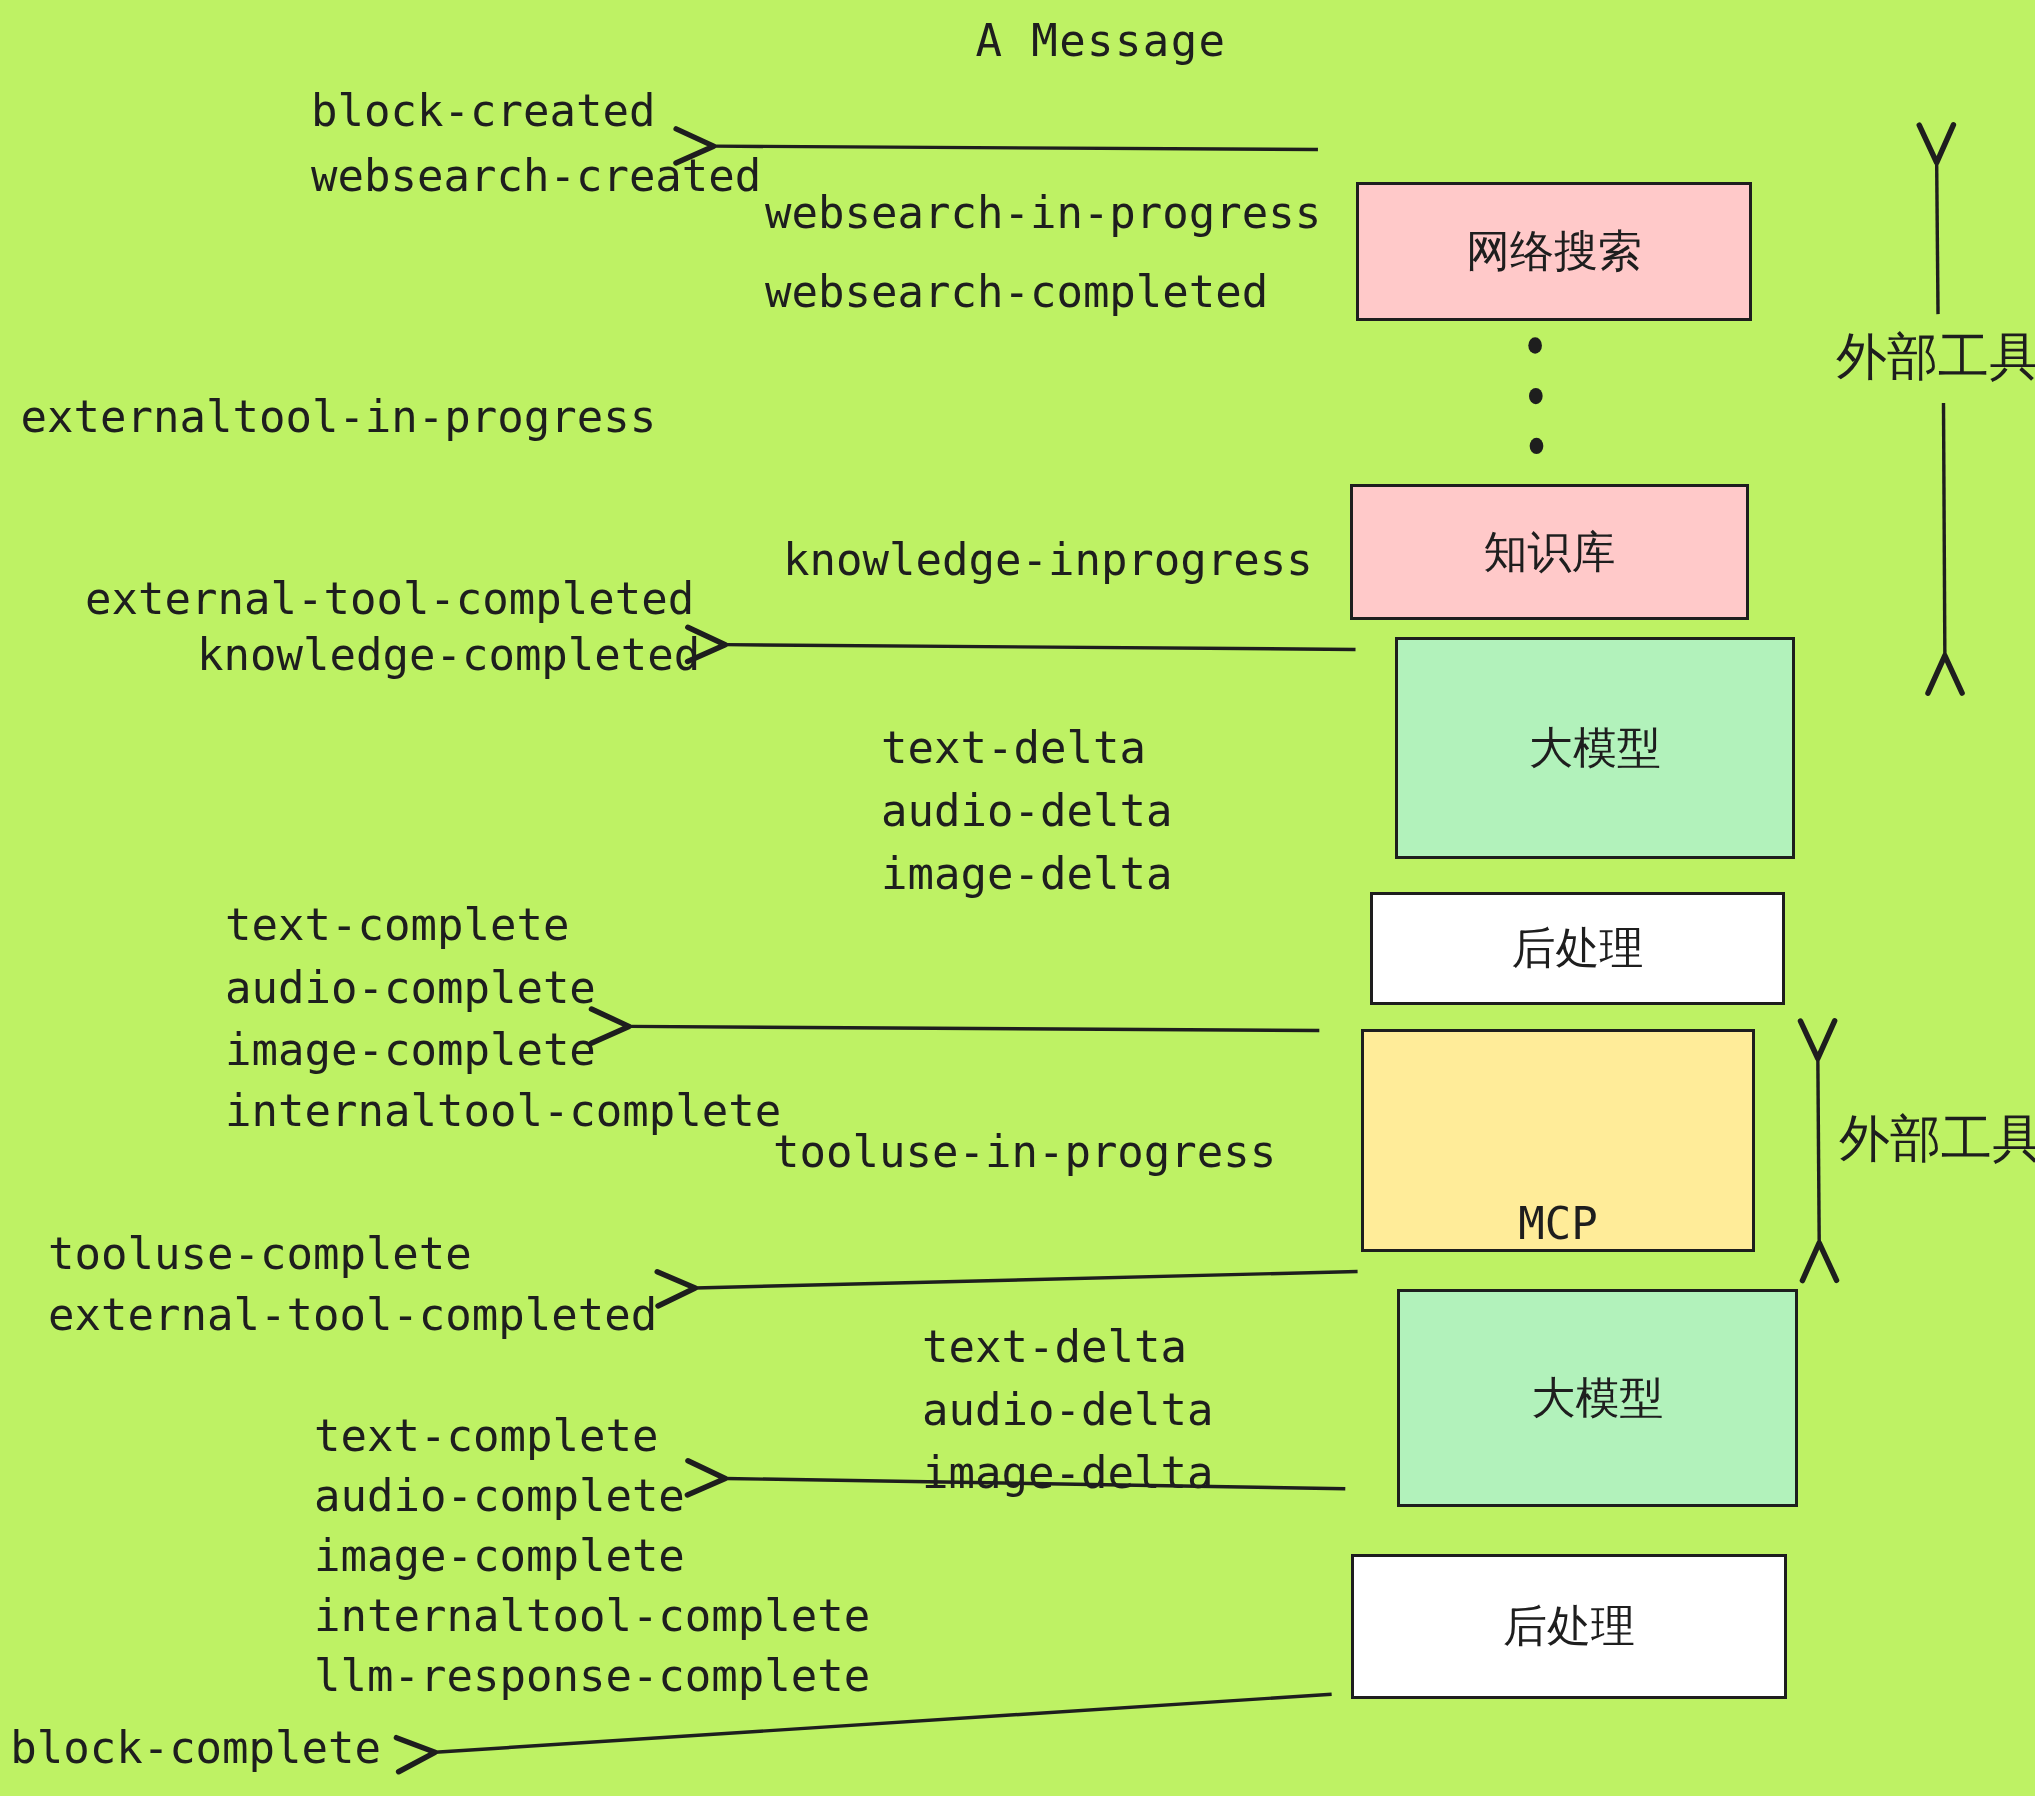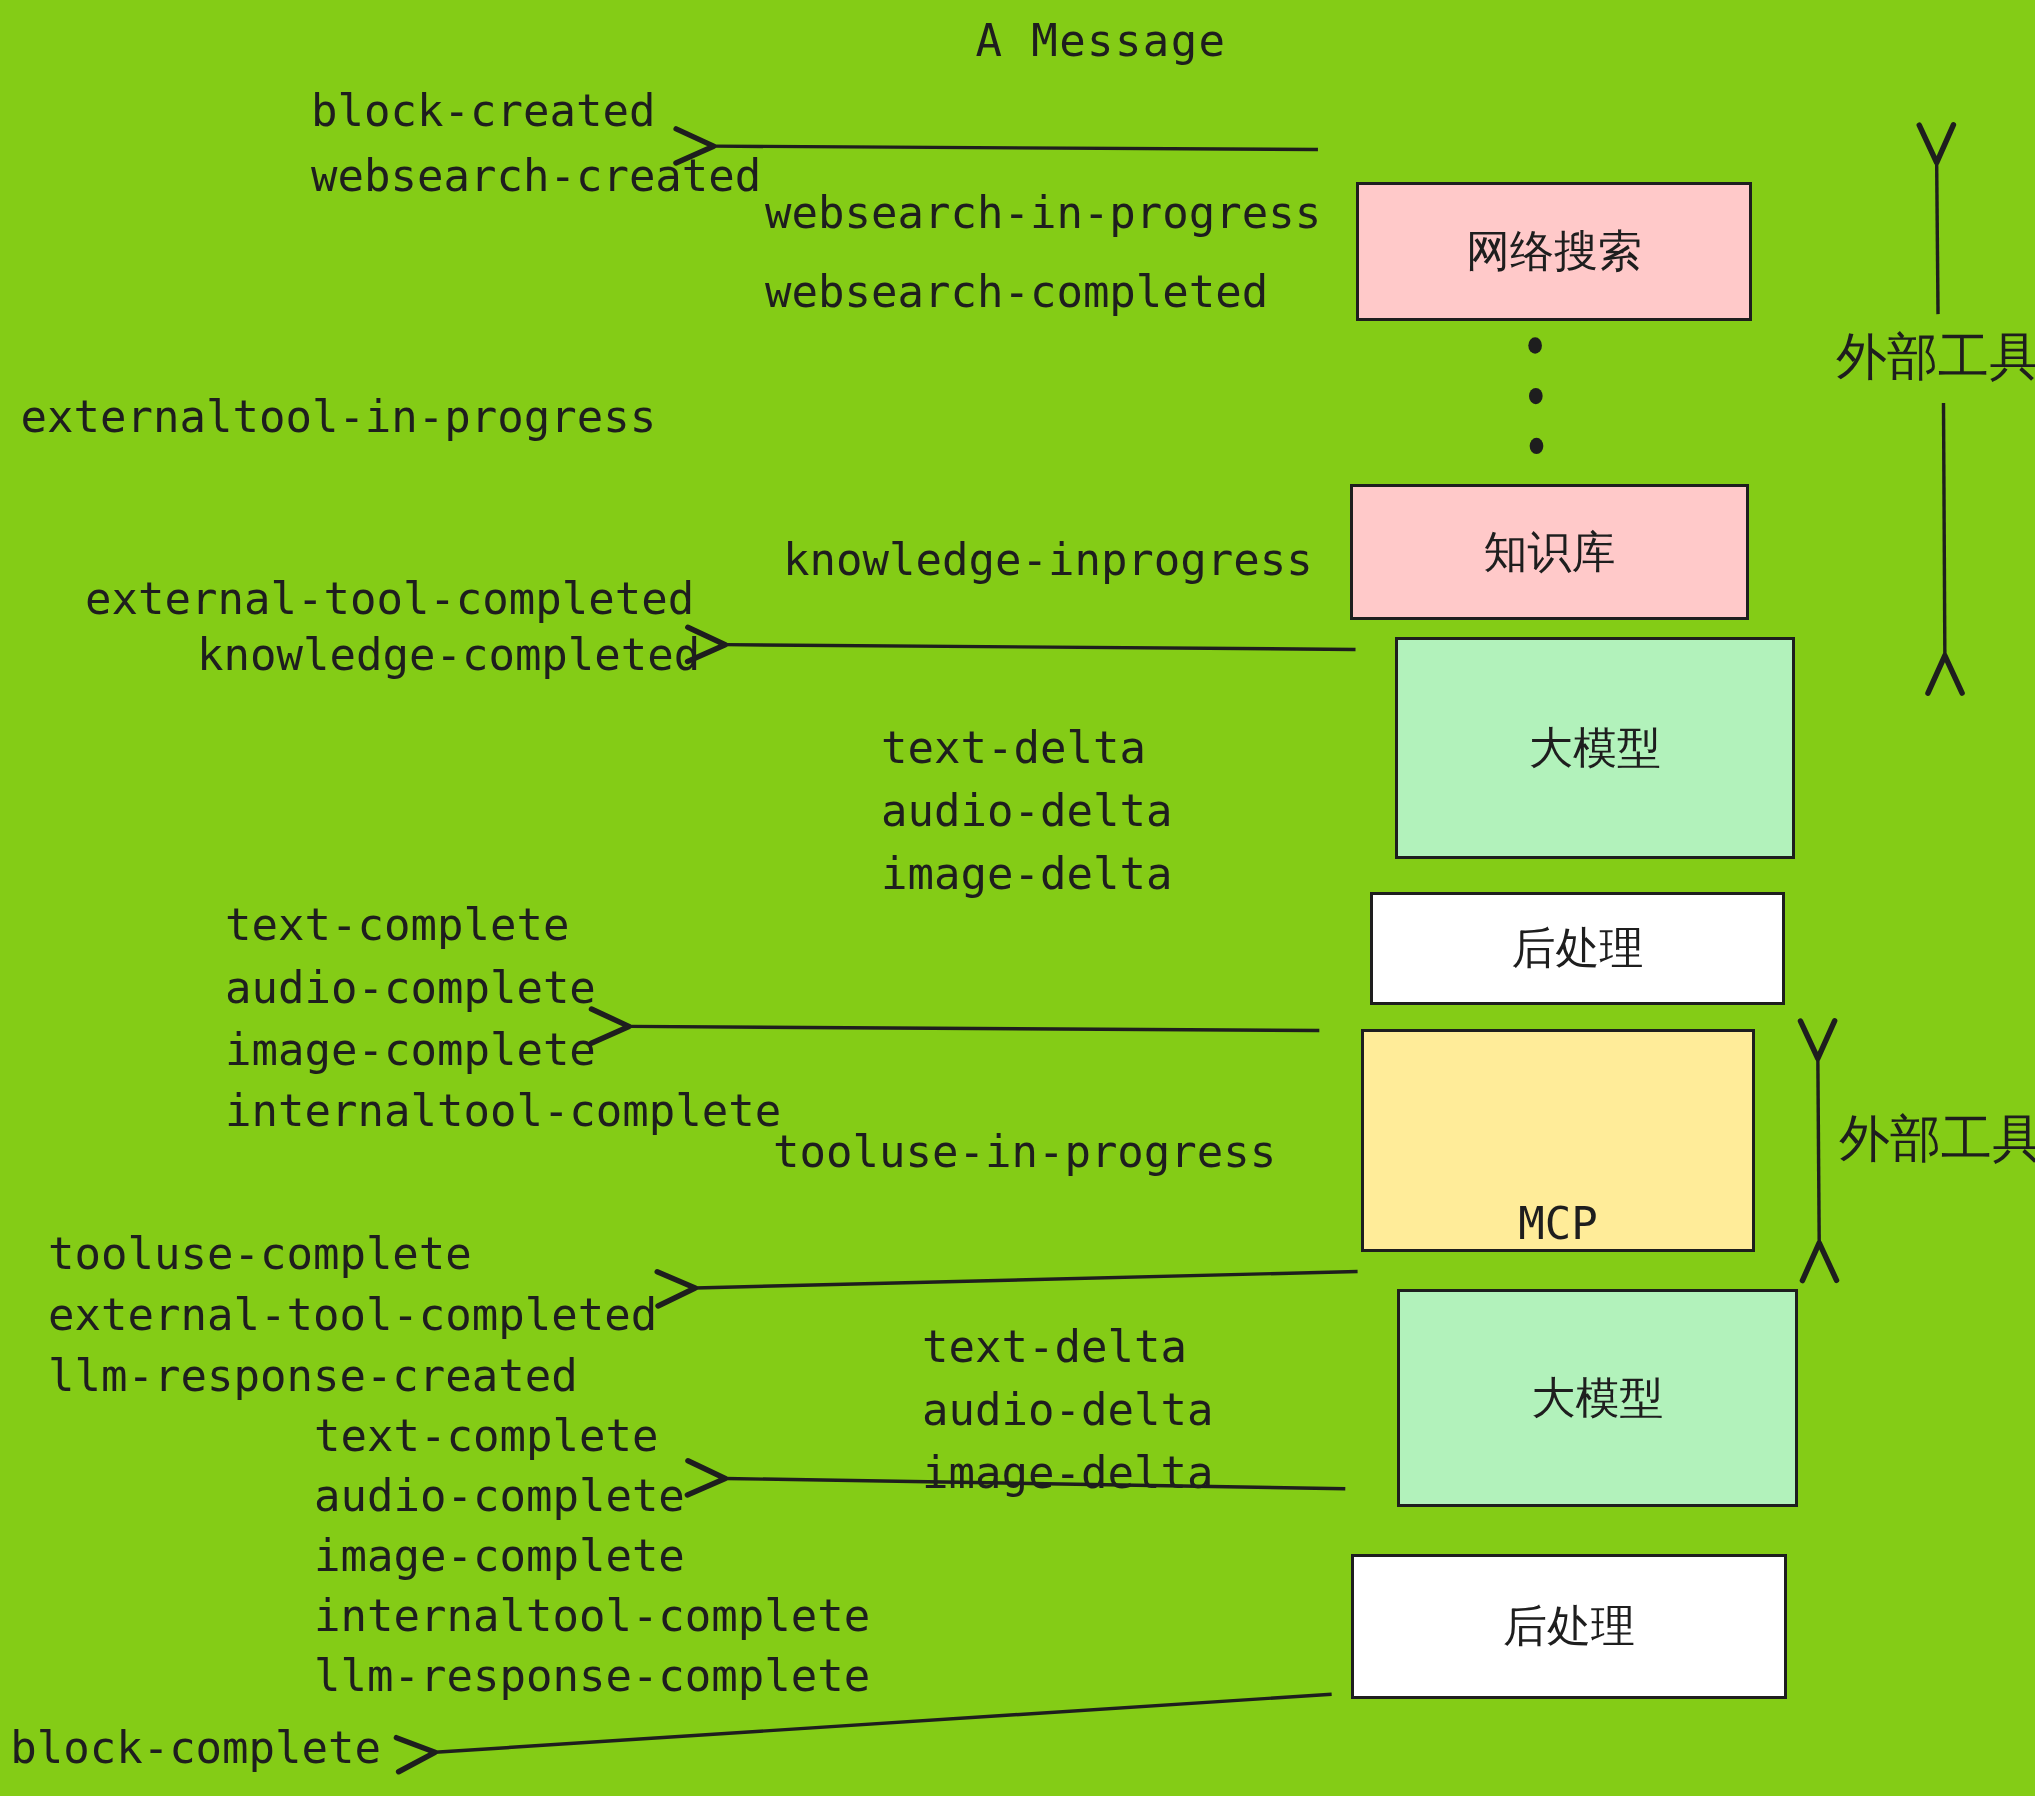--- a/index.html
+++ b/index.html
@@ -1,20 +1,20 @@
 <!DOCTYPE html>
 <html style="font-size:11px"><head>
 <meta charset="utf-8">
 <style>
   html,body{margin:0;padding:0;background:#ffffff;}
   #canvas{
     position:relative;
     width:2035px;
     height:1796px;
-    background:#84cc16;
+    background:#bef264;
     font-family:"DejaVu Sans Mono", monospace;
     color:#1e1e1e;
     overflow:hidden;
   }
   #arrows{position:absolute;left:0;top:0;width:2035px;height:1796px;}
   .title{
     position:absolute;
     transform:translate(-50%,-50%);
     font-size:44px;
     white-space:nowrap;
@@ -132,21 +132,20 @@
 
   <div class="ev" style="left:225px;top:925px">text-complete</div>
   <div class="ev" style="left:225px;top:988px">audio-complete</div>
   <div class="ev" style="left:225px;top:1050px">image-complete</div>
   <div class="ev" style="left:225px;top:1111px">internaltool-complete</div>
 
   <div class="ev" style="left:773px;top:1152px">tooluse-in-progress</div>
 
   <div class="ev" style="left:48px;top:1254px">tooluse-complete</div>
   <div class="ev" style="left:48px;top:1315px">external-tool-completed</div>
-  <div class="ev" style="left:48px;top:1376px">llm-response-created</div>
 
   <div class="ev" style="left:922px;top:1347px">text-delta</div>
   <div class="ev" style="left:922px;top:1410px">audio-delta</div>
   <div class="ev" style="left:922px;top:1473px">image-delta</div>
 
   <div class="ev" style="left:314px;top:1436px">text-complete</div>
   <div class="ev" style="left:314px;top:1496px">audio-complete</div>
   <div class="ev" style="left:314px;top:1556px">image-complete</div>
   <div class="ev" style="left:314px;top:1616px">internaltool-complete</div>
   <div class="ev" style="left:314px;top:1676px">llm-response-complete</div>

